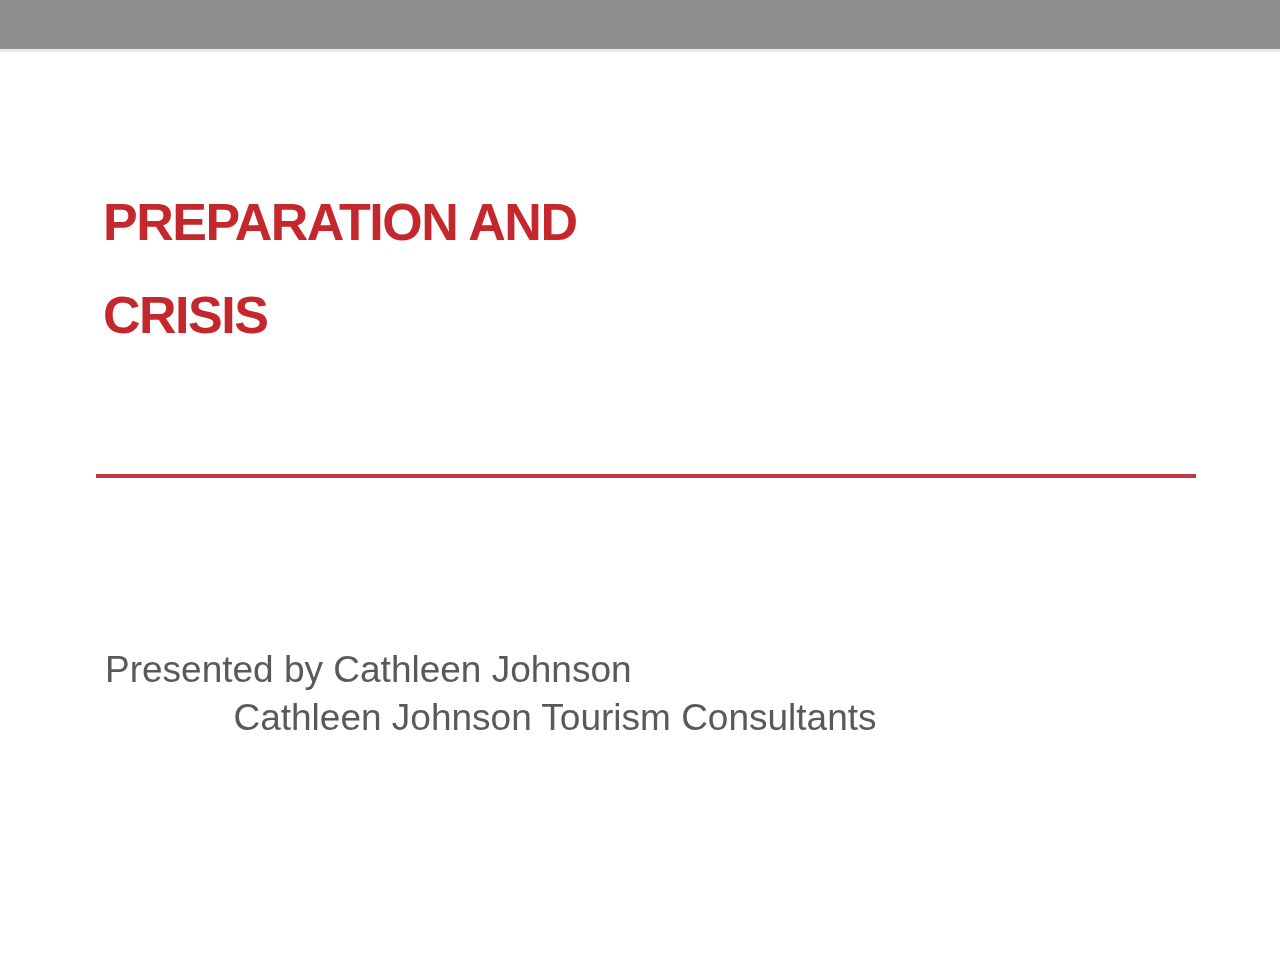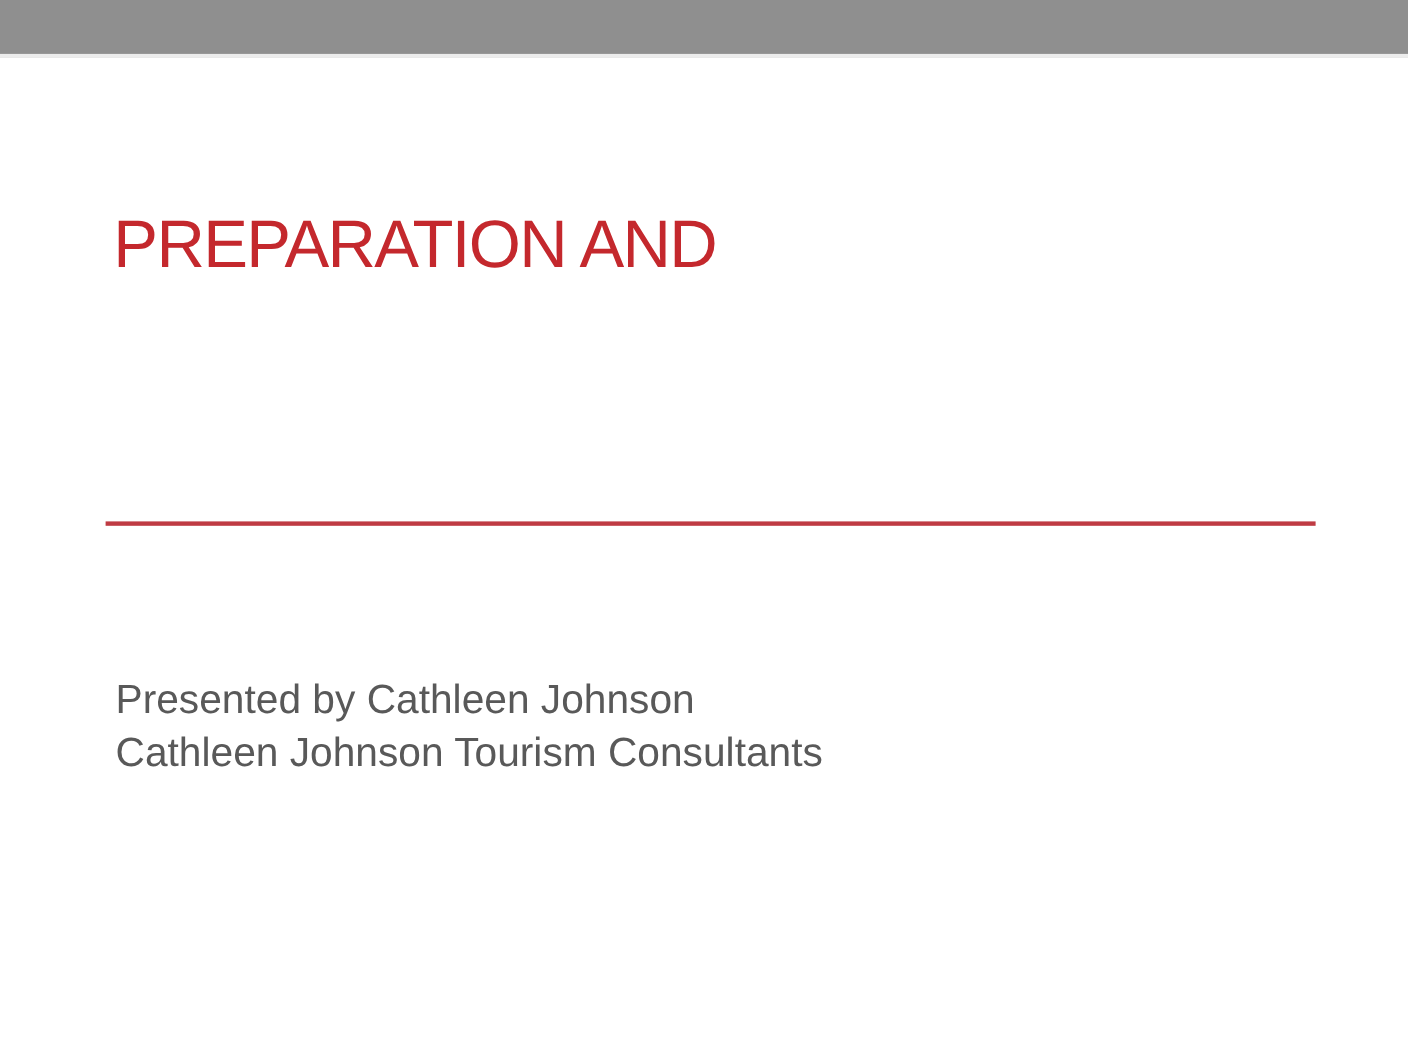--- a/index.html
+++ b/index.html
@@ -21,54 +21,55 @@
     left: 0;
     width: 100%;
     height: 49px;
     border-bottom: 3px solid #ececec;
   }
   .title-block {
     position: absolute;
     left: 103px;
     top: 176px;
     width: 1110px;
-    font-size: 61px;
+    font-size: 52px;
     line-height: 93px;
     letter-spacing: -1.5px;
-    font-weight: 400;
+    font-weight: 700;
     text-transform: uppercase;
   }
   .title-divider {
     position: absolute;
     left: 96px;
     top: 474px;
     width: 1100px;
     height: 4px;
   }
   .subtitle-block {
     position: absolute;
     left: 105px;
-    top: 612px;
+    top: 646px;
     width: 900px;
     font-size: 37px;
     line-height: 48px;
     font-weight: 400;
   }
 </style>
 </head>
 <body>
 
 <div class="slide" style="background: rgb(255, 255, 255);">
 
   <div class="top-band" style="background: rgb(143, 143, 143);"></div>
 
   <h1 class="title-block" style="margin: 0px; color: rgb(196, 40, 45);">
     <span style="display:block;">PREPARATION AND</span>
+    <span style="display:block;">CRISIS</span>
   </h1>
 
   <div class="title-divider" style="background: rgb(191, 59, 67);"></div>
 
   <p class="subtitle-block" style="margin: 0px; color: rgb(89, 89, 89);">
     <span style="display:block;">Presented by Cathleen Johnson</span>
-    <span style="display:block;">Cathleen Johnson Tourism Consultants</span>
+    <span style="display:block;text-align:center;">Cathleen Johnson Tourism Consultants</span>
   </p>
 
 </div>
 
 </body></html>

